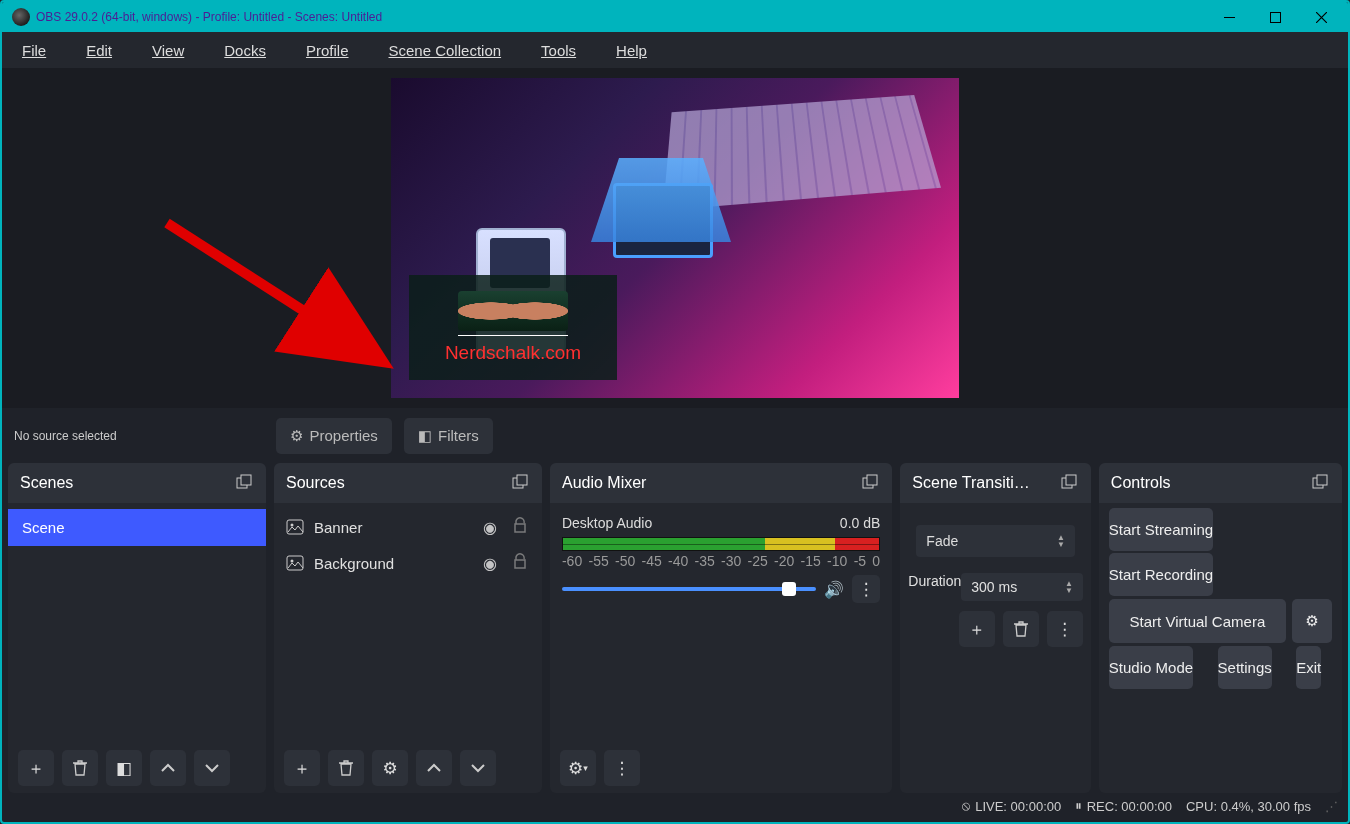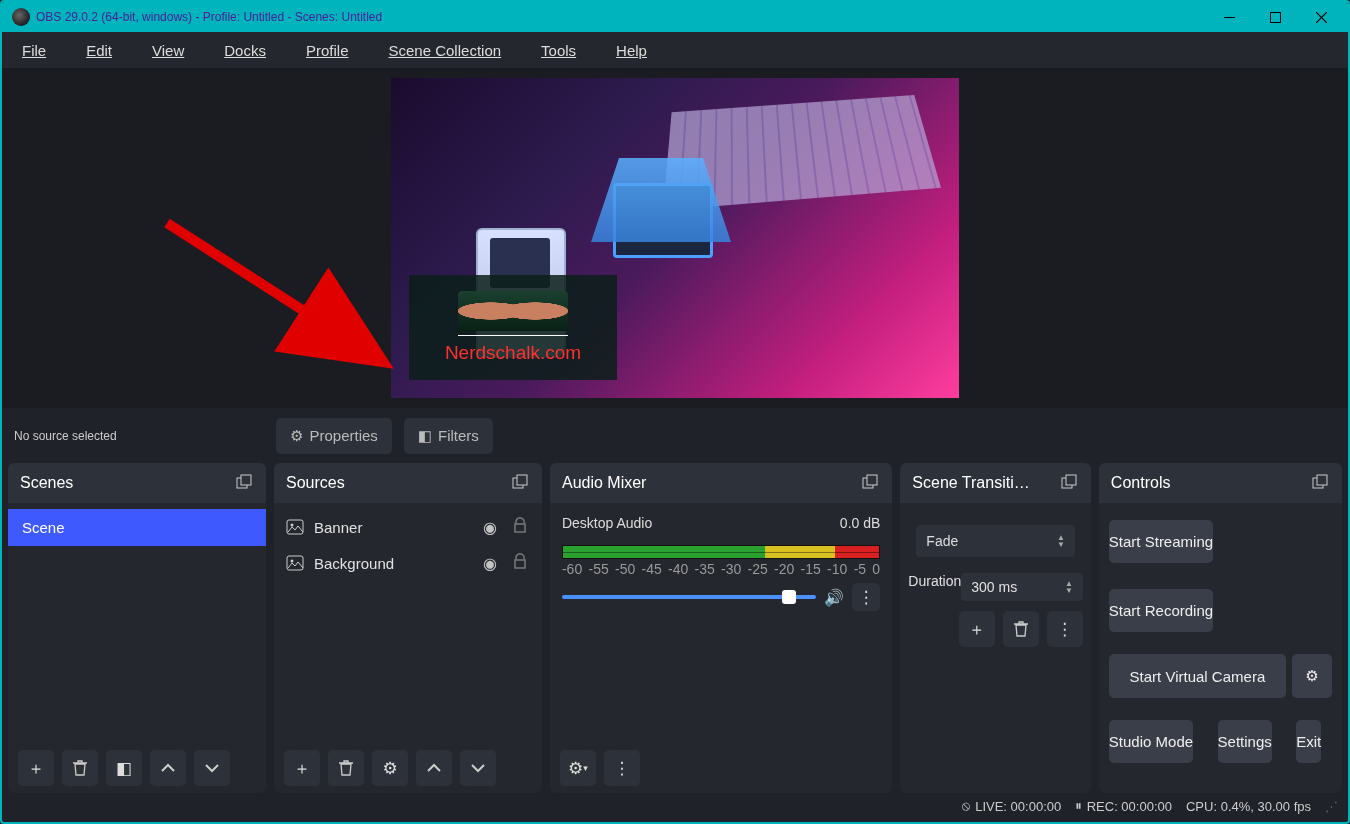--- a/index.html
+++ b/index.html
@@ -38,33 +38,33 @@
 .p-controls{width:245px}
 .scene-item{padding:10px 14px;font-size:15px;cursor:pointer}
 .scene-item.sel{background:#3e5aff;color:#fff}
 .source-item{display:flex;align-items:center;padding:8px 12px;gap:10px;font-size:15px}
 .source-item .ico{width:18px;height:18px}
 .source-item .name{flex:1}
 .source-item .eye,.source-item .lock{width:20px;cursor:pointer;opacity:.85;text-align:center;font-size:16px}
 .source-item .lock{color:#888}
 .iconbtn{width:36px;height:36px;background:#2d3139;border:none;border-radius:5px;color:#ddd;font-size:17px;cursor:pointer;display:flex;align-items:center;justify-content:center}
 .mixer-ch{padding:6px 12px}
-.mixer-ch .row1{display:flex;justify-content:space-between;font-size:14px;color:#ddd;margin-bottom:14px}
+.mixer-ch .row1{display:flex;justify-content:space-between;font-size:14px;color:#ddd;margin-bottom:6px}
 .meter{height:14px;background:linear-gradient(90deg,#2aa030 0%,#2aa030 64%,#d8c020 64%,#d8c020 86%,#d82020 86%);border:1px solid #111;position:relative;margin-bottom:2px}
 .meter::after{content:"";position:absolute;top:50%;left:0;right:0;height:1px;background:rgba(0,0,0,.4)}
 .ticks{display:flex;justify-content:space-between;font-size:14px;color:#999;margin-bottom:6px}
 .vol-row{display:flex;align-items:center;gap:8px}
 .vol-slider{flex:1;height:4px;background:#4a90ff;border-radius:2px;position:relative}
 .vol-slider::after{content:"";position:absolute;right:20px;top:-5px;width:14px;height:14px;background:#fff;border-radius:3px}
 .trans-sel{margin:16px;background:#2d3139;border:none;color:#ddd;padding:8px 10px;border-radius:4px;display:flex;justify-content:space-between;align-items:center;font-size:14px;cursor:pointer}
 .dur-row{display:flex;align-items:flex-start;padding:0 8px;font-size:14px}
 .dur-row .spin{background:#2d3139;padding:6px 10px;border-radius:4px;display:flex;align-items:center;gap:8px;flex:1}
 .trans-btns{display:flex;gap:8px;padding:10px 8px;justify-content:flex-end}
-.ctrl-btn{margin:13px 10px;background:#3a3e48;border:none;color:#eee;padding:13px 0;border-radius:5px;font-size:15px;cursor:pointer;text-align:center}
-.ctrl-row{display:flex;margin:9px 10px;gap:6px}
+.ctrl-btn{margin:1px 10px;background:#3a3e48;border:none;color:#eee;padding:13px 0;border-radius:5px;font-size:15px;cursor:pointer;text-align:center}
+.ctrl-row{display:flex;margin:2px 10px;gap:6px}
 .ctrl-row .ctrl-btn{margin:0;flex:1}
 .ctrl-row .gear{width:40px;flex:0 0 40px}
 .statusbar{height:26px;display:flex;align-items:center;justify-content:flex-end;padding:0 10px;gap:14px;font-size:13px;color:#ccc}
 .statusbar .sitem{display:flex;align-items:center;gap:5px}
 .popicon{width:18px;height:18px;display:inline-block}
 .spin-arrows{display:flex;flex-direction:column;font-size:8px;line-height:7px;color:#aaa;cursor:pointer}
 </style>
 </head>
 <body>
 

